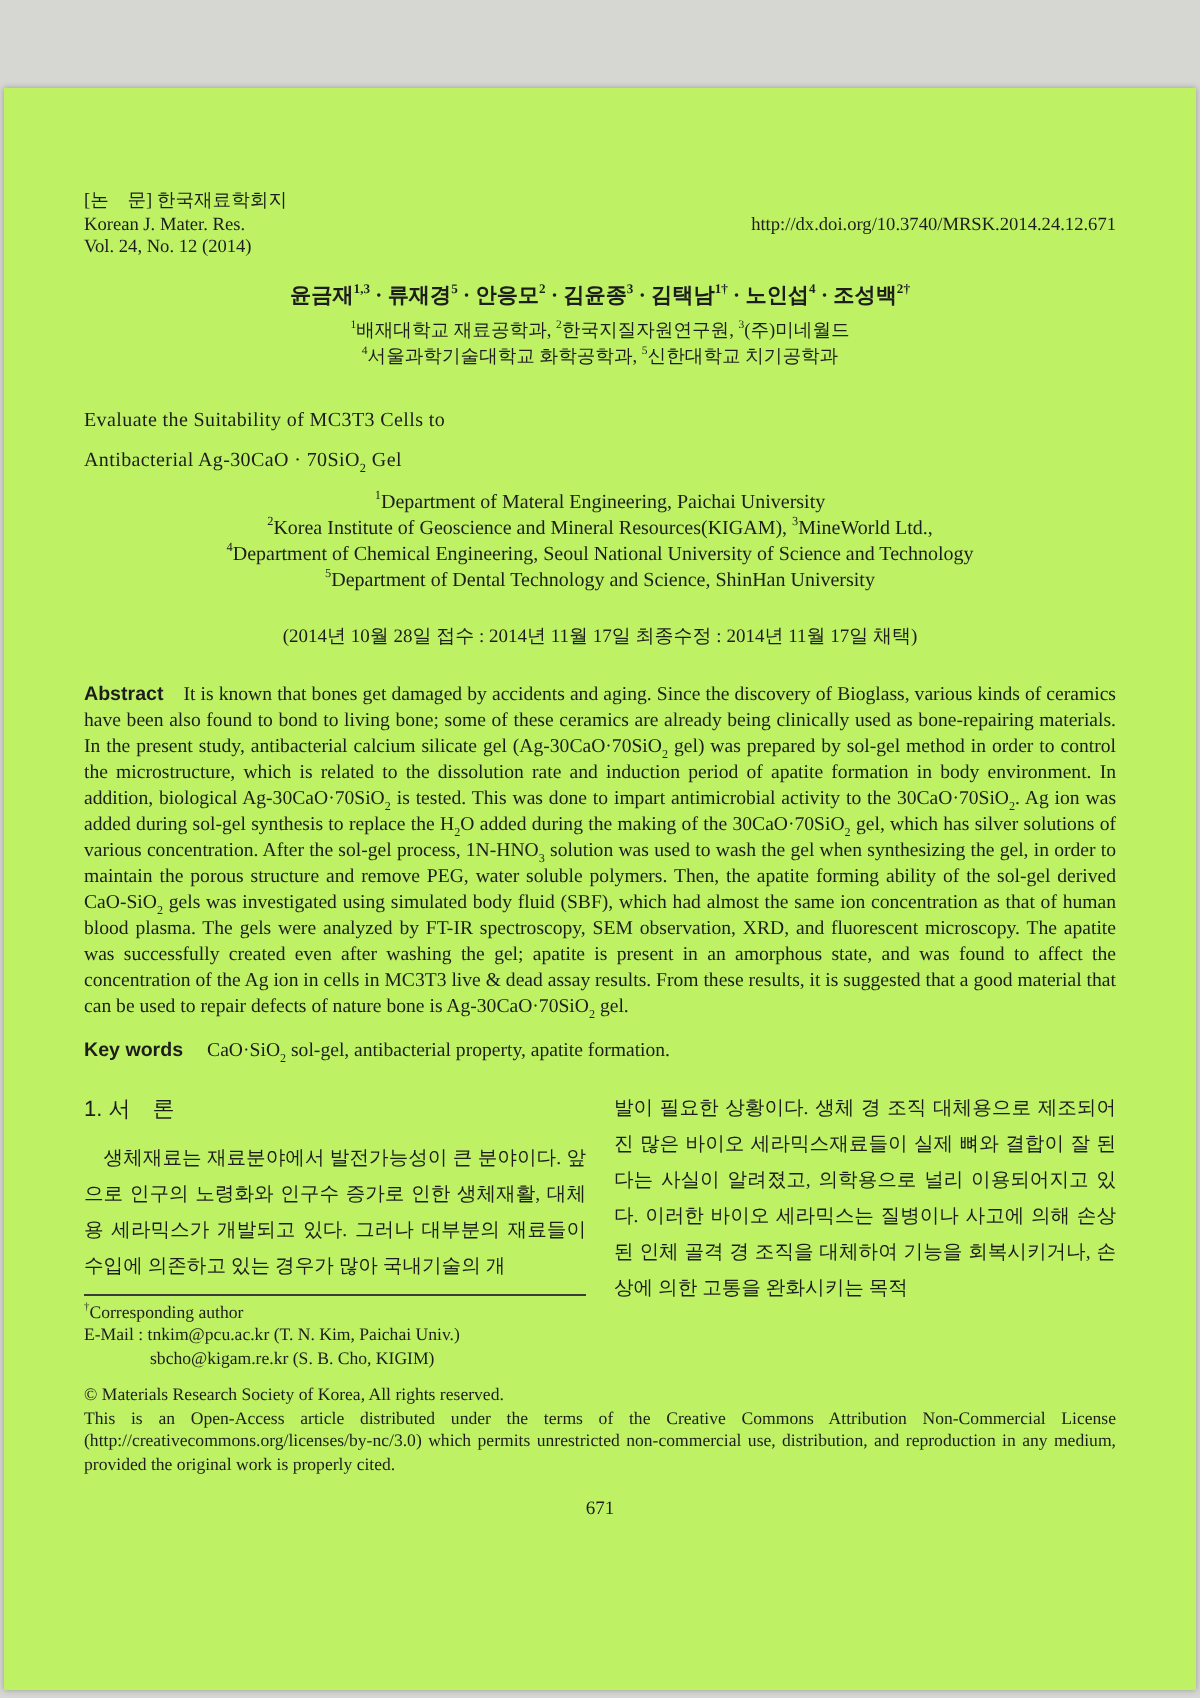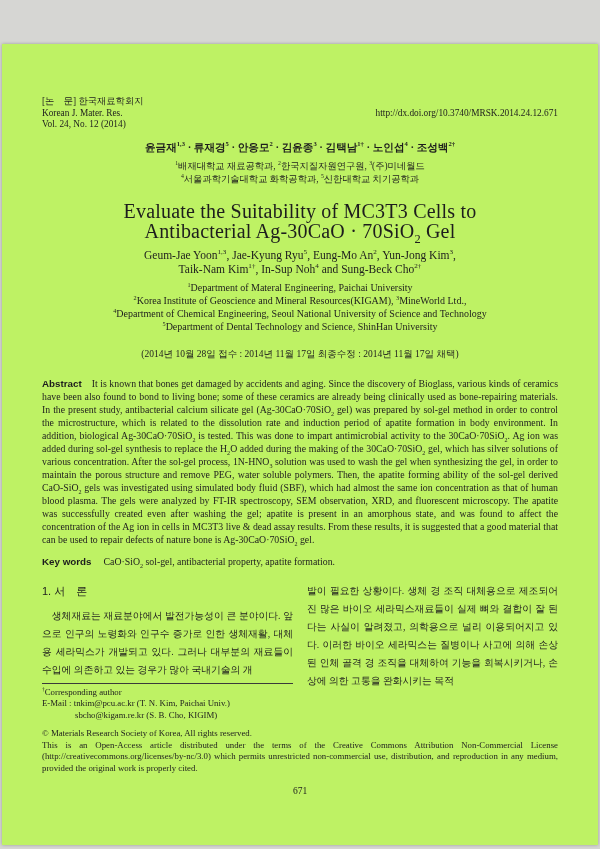--- a/index.html
+++ b/index.html
@@ -24,21 +24,21 @@
   sub { font-size:62%; vertical-align:sub; line-height:0; }
 
   .header-row { display:flex; justify-content:space-between; align-items:center; }
   .journal-block { font-size:9.3px; line-height:11.5px; }
   .doi { font-size:9.3px; }
 
   .title-ko { text-align:center; font-size:16px; font-weight:bold; margin-top:19px; }
   .authors-ko { text-align:center; font-size:10.6px; font-weight:bold; margin-top:10px; }
   .affils-ko { text-align:center; font-size:9.3px; line-height:13px; margin-top:5px; }
 
-  .title-en { text-align:center; font-size:20px; line-height:20px; margin-top:15px; letter-spacing:.2px; }
+  .title-en { text-align:left; font-size:10px; line-height:20px; margin-top:15px; letter-spacing:.2px; }
   .authors-en { text-align:center; font-size:11.5px; line-height:14.5px; margin-top:7px; }
   .affils-en { text-align:center; font-size:10px; line-height:13px; margin-top:4px; }
 
   .dates { text-align:center; font-size:9.5px; margin-top:15px;font-family:Liberation Serif, serif; }
 
   .abstract { margin-top:16px; font-size:9.8px; line-height:13px; text-align:justify; }
   .lead-label {
     font-family:"Liberation Sans","DejaVu Sans",sans-serif;
     font-weight:bold; font-size:9.8px; margin-right:10px;
   }
@@ -81,24 +81,20 @@
     <div class="authors-ko">윤금재<sup>1,3</sup> · 류재경<sup>5</sup> · 안응모<sup>2</sup> · 김윤종<sup>3</sup> · 김택남<sup>1†</sup> · 노인섭<sup>4</sup> · 조성백<sup>2†</sup></div>
     <div class="affils-ko">
       <div><sup>1</sup>배재대학교 재료공학과, <sup>2</sup>한국지질자원연구원, <sup>3</sup>(주)미네월드</div>
       <div><sup>4</sup>서울과학기술대학교 화학공학과, <sup>5</sup>신한대학교 치기공학과</div>
     </div>
 
     <div class="title-en">
       <div>Evaluate the Suitability of MC3T3 Cells to</div>
       <div>Antibacterial Ag-30CaO · 70SiO<sub>2</sub> Gel</div>
     </div>
-    <div class="authors-en">
-      <div>Geum-Jae Yoon<sup>1,3</sup>, Jae-Kyung Ryu<sup>5</sup>, Eung-Mo An<sup>2</sup>, Yun-Jong Kim<sup>3</sup>,</div>
-      <div>Taik-Nam Kim<sup>1†</sup>, In-Sup Noh<sup>4</sup> and Sung-Beck Cho<sup>2†</sup></div>
-    </div>
     <div class="affils-en">
       <div><sup>1</sup>Department of Materal Engineering, Paichai University</div>
       <div><sup>2</sup>Korea Institute of Geoscience and Mineral Resources(KIGAM), <sup>3</sup>MineWorld Ltd.,</div>
       <div><sup>4</sup>Department of Chemical Engineering, Seoul National University of Science and Technology</div>
       <div><sup>5</sup>Department of Dental Technology and Science, ShinHan University</div>
     </div>
 
     <div class="dates">(2014년 10월 28일 접수 : 2014년 11월 17일 최종수정 : 2014년 11월 17일 채택)</div>
 
     <div class="abstract"><span class="lead-label">Abstract</span><span>It is known that bones get damaged by accidents and aging. Since the discovery of Bioglass, various kinds of ceramics have been also found to bond to living bone; some of these ceramics are already being clinically used as bone-repairing materials. In the present study, antibacterial calcium silicate gel (Ag-30CaO·70SiO<sub>2</sub> gel) was prepared by sol-gel method in order to control the microstructure, which is related to the dissolution rate and induction period of apatite formation in body environment. In addition, biological Ag-30CaO·70SiO<sub>2</sub> is tested. This was done to impart antimicrobial activity to the 30CaO·70SiO<sub>2</sub>. Ag ion was added during sol-gel synthesis to replace the H<sub>2</sub>O added during the making of the 30CaO·70SiO<sub>2</sub> gel, which has silver solutions of various concentration. After the sol-gel process, 1N-HNO<sub>3</sub> solution was used to wash the gel when synthesizing the gel, in order to maintain the porous structure and remove PEG, water soluble polymers. Then, the apatite forming ability of the sol-gel derived CaO-SiO<sub>2</sub> gels was investigated using simulated body fluid (SBF), which had almost the same ion concentration as that of human blood plasma. The gels were analyzed by FT-IR spectroscopy, SEM observation, XRD, and fluorescent microscopy. The apatite was successfully created even after washing the gel; apatite is present in an amorphous state, and was found to affect the concentration of the Ag ion in cells in MC3T3 live &amp; dead assay results. From these results, it is suggested that a good material that can be used to repair defects of nature bone is Ag-30CaO·70SiO<sub>2</sub> gel.</span></div>

